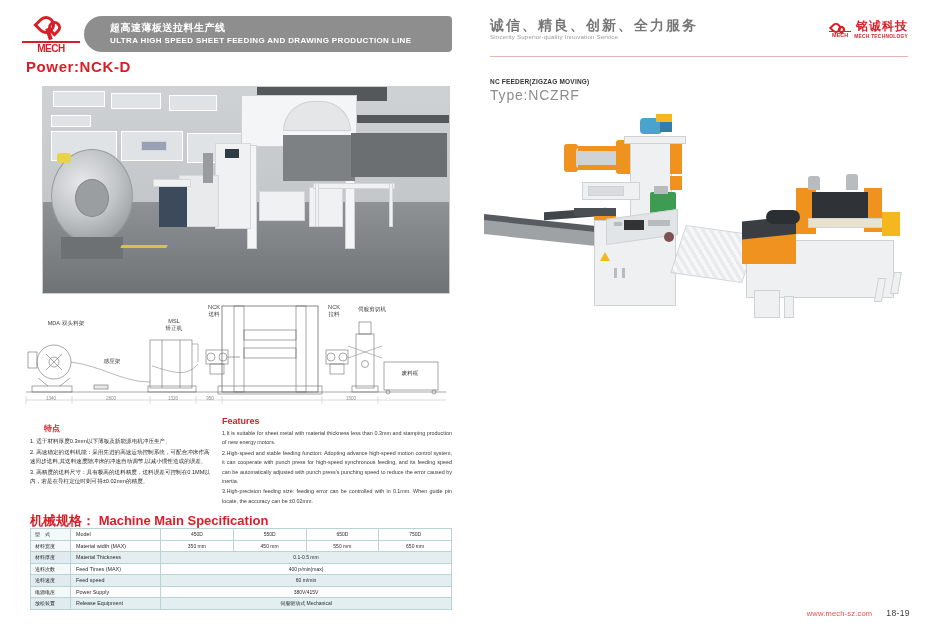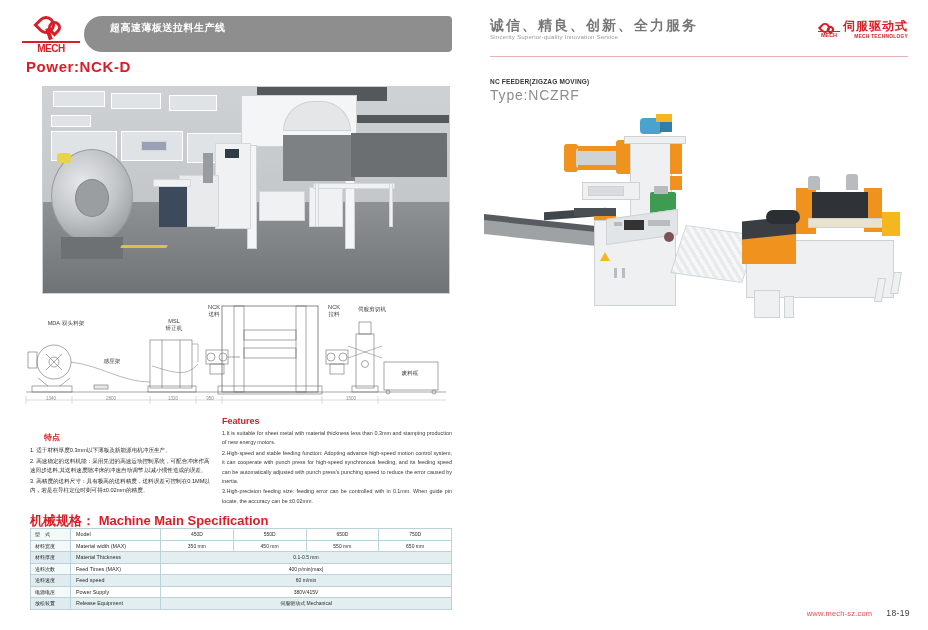--- a/index.html
+++ b/index.html
@@ -70,21 +70,21 @@
   .ph-yellow { position:absolute; background:#e8d44a; }
   .ph-navy { position:absolute; background:#3d4a5c; }
   .ph-line { position:absolute; background:#d9c14f; }
 
   
   .ldiagram { position:absolute; left:22px; top:300px; width:428px; height:112px; }
   .dg-label { position:absolute; font-size:5.6px; color:#3a3a3a; line-height:7px; text-align:center; }
   .dg-dim { position:absolute; font-size:4.6px; color:#8d8d8d; text-align:center; }
 
   
-  .lfeat-cn { position:absolute; left:30px; top:432px; width:182px; }
+  .lfeat-cn { position:absolute; left:30px; top:423px; width:182px; }
   .lfeat-en { position:absolute; left:222px; top:416px; width:230px; }
   .feat-title-cn { font-size:8px; font-weight:bold; color:#d81e27; margin-bottom:3px; padding-left:14px; }
   .feat-title-en { font-size:9px; font-weight:bold; color:#d81e27; margin-bottom:3px; }
   .feat-li-cn { font-size:5.6px; color:#2b2b2b; line-height:9.6px; margin-bottom:1px; }
   .feat-li-en { font-size:5.4px; color:#3a3a3a; line-height:9.4px; margin-bottom:1px; text-align:justify; }
 
   
   .spec-head { font-size:13px; font-weight:bold; color:#d81e27; }
   .spec-head .en { color:#d81e27; font-weight:bold; }
   .lspec-head { position:absolute; left:30px; top:512px; }
@@ -159,20 +159,21 @@
       <div class="mech-logo">
         <div class="mech-mark">
           <div class="ring"></div>
             <div class="ring2"></div>
             <div class="stem"></div>
         </div>
         <div class="mech-word">MECH</div>
       </div>
       <div class="lband">
         <div class="cn">超高速薄板送拉料生产线</div>
+        <div class="en">ULTRA HIGH SPEED SHEET FEEDING AND DRAWING PRODUCTION LINE</div>
       </div>
     </div>
 
     <div class="ltype">Power:NCK-D</div>
 
     <div class="lphoto">
       <div class="ph-wall"></div>
       <div class="ph-floor"></div>
       <div class="ph-win" style="left:10px;top:4px;width:52px;height:16px;"></div>
       <div class="ph-win" style="left:68px;top:6px;width:50px;height:16px;"></div>
@@ -358,21 +359,21 @@
       <div class="rslogan-cn">诚信、精良、创新、全力服务</div>
       <div class="rslogan-en">Sincerity Superior-quality Innovation Service</div>
       <div class="rlogo">
         <div class="rlogo-row">
           <div class="rlogo-mark">
             <div class="r1"></div>
               <div class="r2"></div>
             <div class="rw">MECH</div>
           </div>
           <div>
-            <div class="rlogo-cn">伺服驱动式</div>
+            <div class="rlogo-cn">铭诚科技</div>
             <div class="rlogo-en">MECH TECHNOLOGY</div>
           </div>
         </div>
       </div>
     </div>
     <div class="rrule"></div>
 
     <div class="rtitle-en">NC FEEDER(ZIGZAG MOVING)</div>
     <div class="rtype">Type:NCZRF</div>
 

